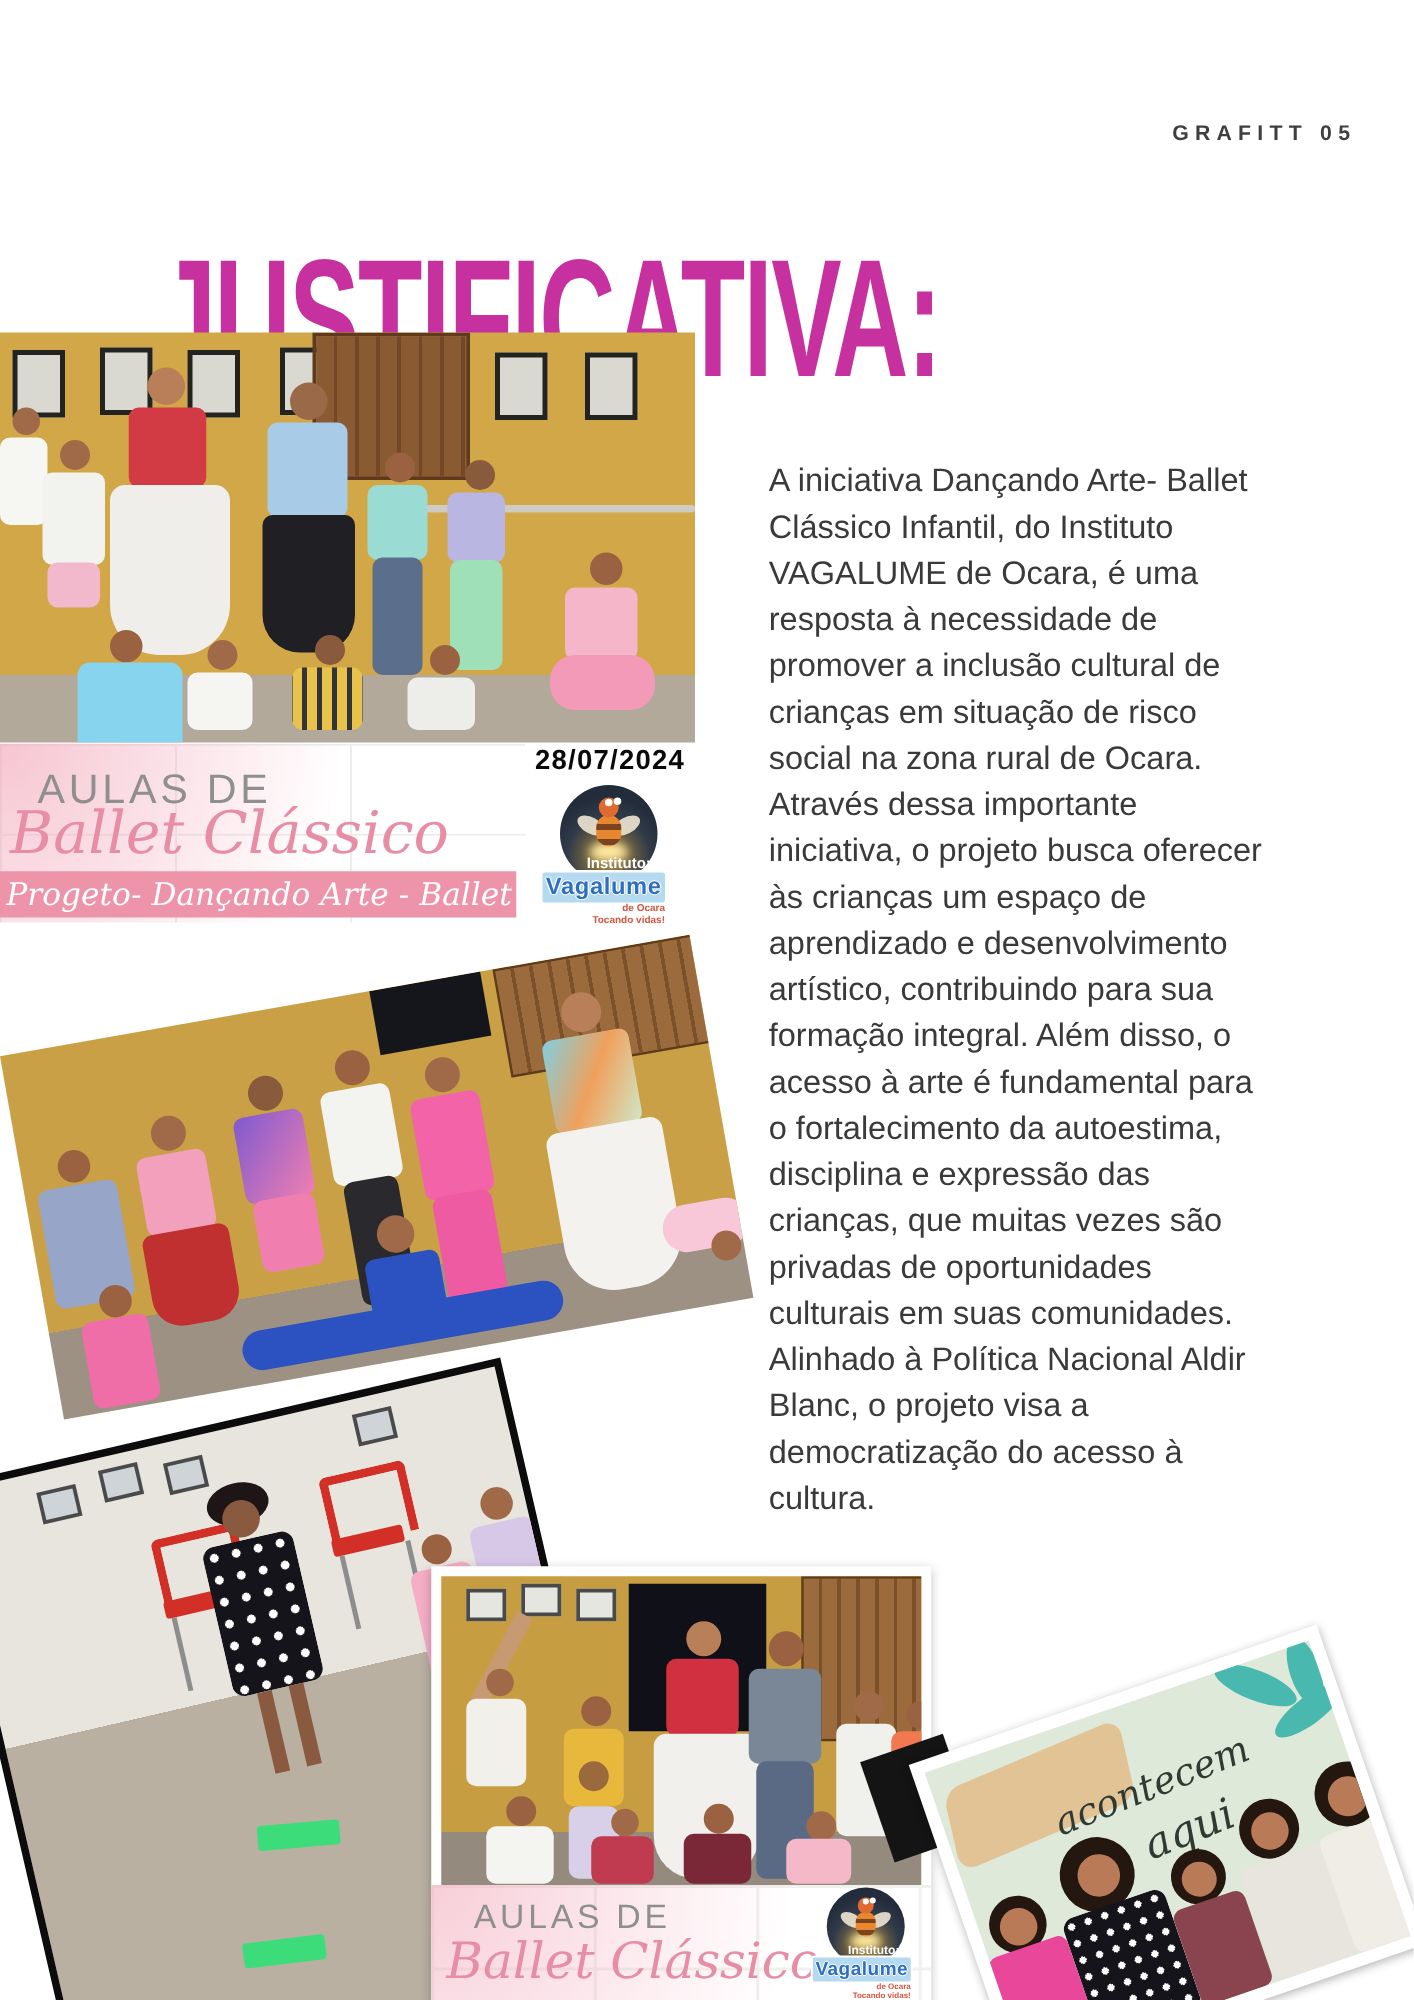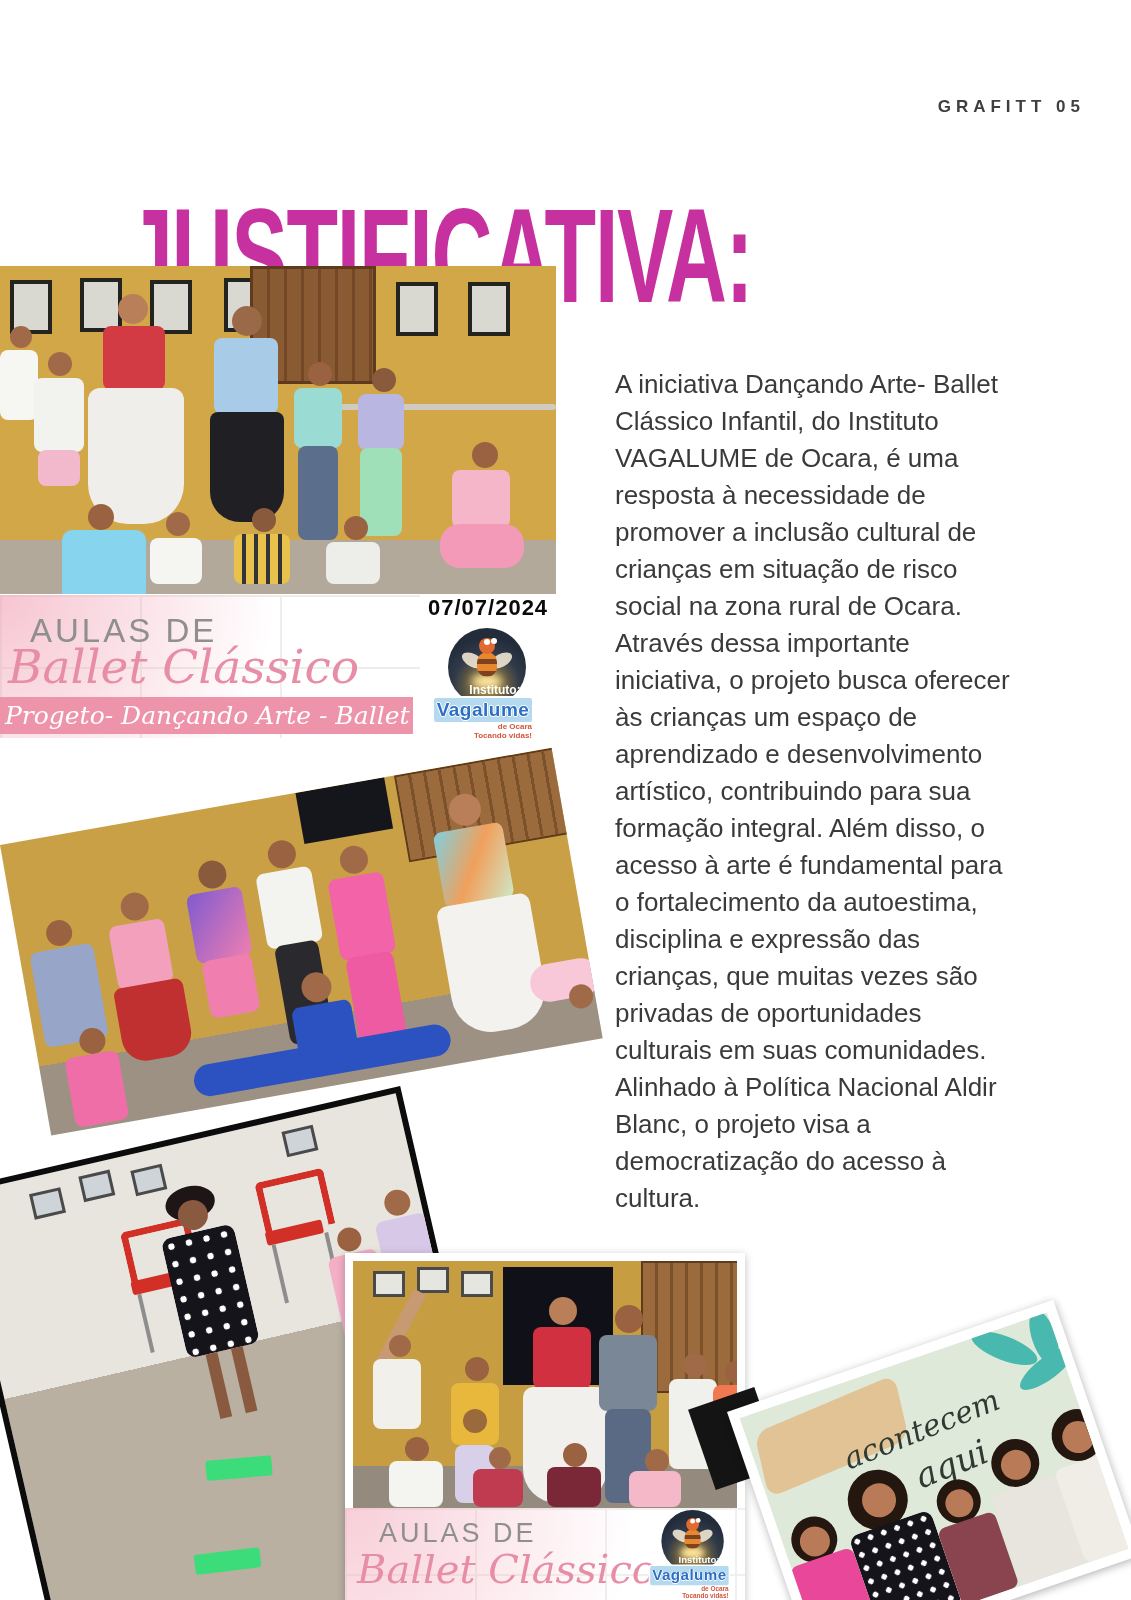--- a/index.html
+++ b/index.html
@@ -164,21 +164,21 @@
     <div class="torso" style="left:326px;top:276px;width:54px;height:42px;background:#ededea"></div>
   </div>
 
   <div class="banner">
     <div class="banner-bg"></div>
     <div class="aulas">AULAS DE</div>
     <div class="script">Ballet Clássico</div>
     <div class="strip">
       <span>Progeto- Dançando Arte - Ballet Clássico</span>
     </div>
-    <div class="date">07/07/2024</div>
+    <div class="date">28/07/2024</div>
     <div class="logo" style="left:440px;top:33px;width:100px;height:110px">
       <div class="logo-circle">
         <div class="wing wingL"></div>
         <div class="wing wingR"></div>
         <div class="glow"></div>
         <div class="flybody"></div>
         <div class="flyhead"></div>
         <div class="flyeye"></div>
         <div class="logo-inst">Instituto:</div>
       </div>

